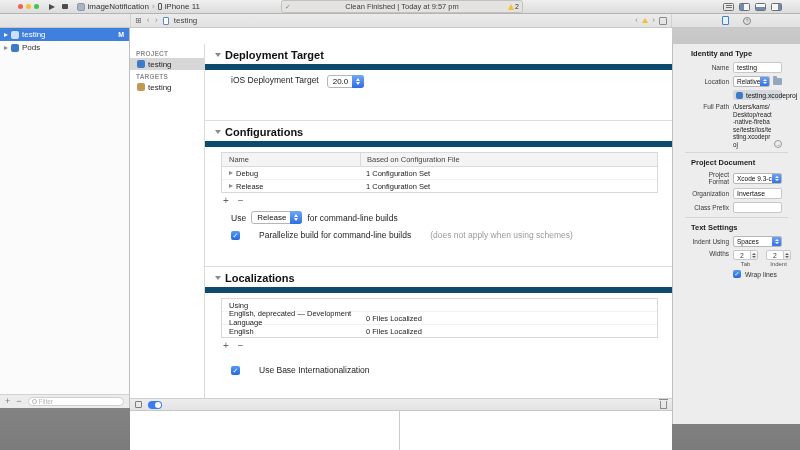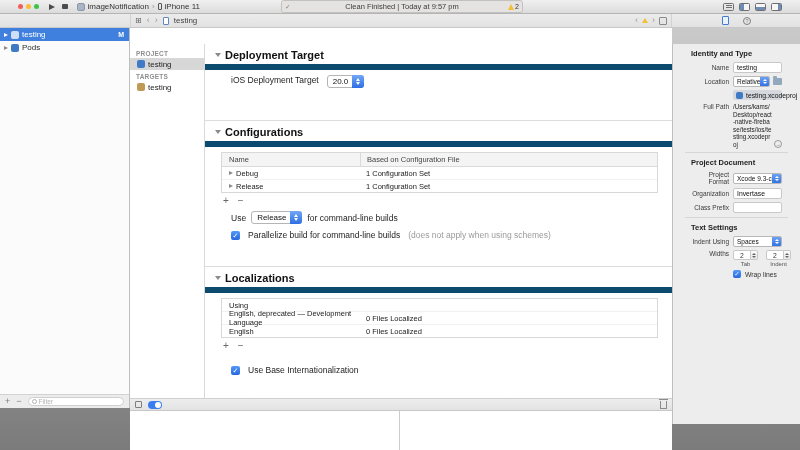--- a/index.html
+++ b/index.html
@@ -82,21 +82,21 @@
   .tbl{margin:2px 0 3px 6px;border:1px solid #d8d8d8;font-size:7.5px;color:#222}
   .thead{display:flex;align-items:center;height:13px;background:#f4f4f4;border-bottom:1px solid #dadada;color:#444}
   .c1{width:138px;flex:none;display:flex;align-items:center;gap:3px;padding-left:7px;box-sizing:border-box}
   .c2{flex:1;padding-left:6px;box-sizing:border-box}
   .thead .c2{border-left:1px solid #dadada;align-self:stretch;display:flex;align-items:center}
   .trow{display:flex;align-items:center;height:12px}
   .trow + .trow{border-top:1px solid #f1f1f1}
   .rdisc{width:0;height:0;border-left:4px solid #8a8a8a;border-top:2.5px solid transparent;border-bottom:2.5px solid transparent;flex:none}
   .pm-row{display:flex;align-items:center;gap:9px;margin:3px 0 5px 8px;font-size:10px;color:#666}
   .use-row{display:flex;align-items:center;gap:5px;margin:3px 0 6px 16px}
-  .cb-row{display:flex;align-items:center;gap:8px;margin:5px 0 2px 16px}
+  .cb-row{display:flex;align-items:center;gap:19px;margin:5px 0 2px 16px}
   .cb{width:9px;height:9px;border-radius:2px;background:linear-gradient(#529af8,#2766e0);flex:none;position:relative}
   .cb::after{content:"✓";position:absolute;left:0;top:0;right:0;bottom:0;color:#fff;font-size:7px;line-height:9px;text-align:center}
   .note{color:#9b9b9b}
   .cb-row.intl{margin-top:14px}
   
   .ebar{position:absolute;left:130px;top:398px;width:542px;height:13px;background:linear-gradient(#ededed,#e3e3e3);border-top:1px solid #cfcfcf;border-bottom:1px solid #c8c8c8;box-sizing:border-box;display:flex;align-items:center;gap:6px;padding:0 5px}
   .sqicon{width:7px;height:7px;border:1px solid #7e7e7e;border-radius:1px;box-sizing:border-box}
   .btoggle{width:14px;height:8px;background:#3b7df0;border-radius:4px;position:relative}
   .btoggle::after{content:"";position:absolute;right:1px;top:1px;width:6px;height:6px;background:#fff;border-radius:50%}
   .trashicon{margin-left:auto;width:7px;height:8px;border:1px solid #8a8a8a;border-top:none;border-radius:0 0 1px 1px;box-sizing:border-box;position:relative}

